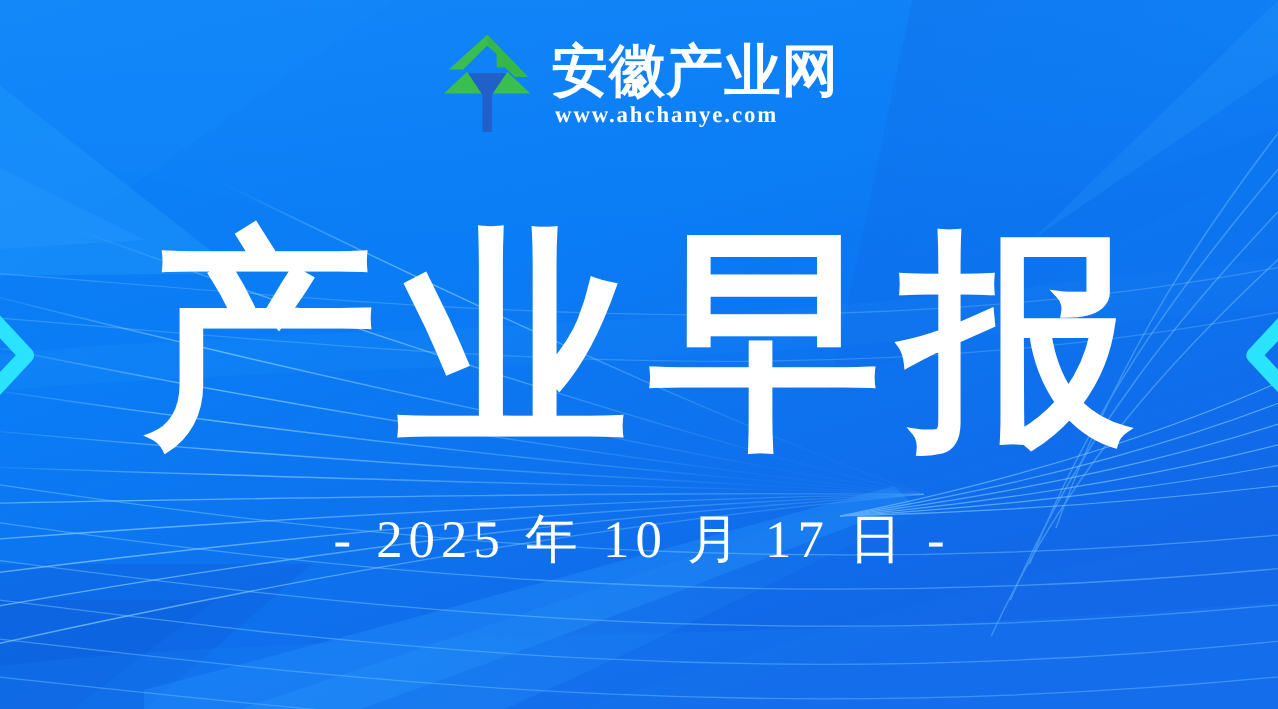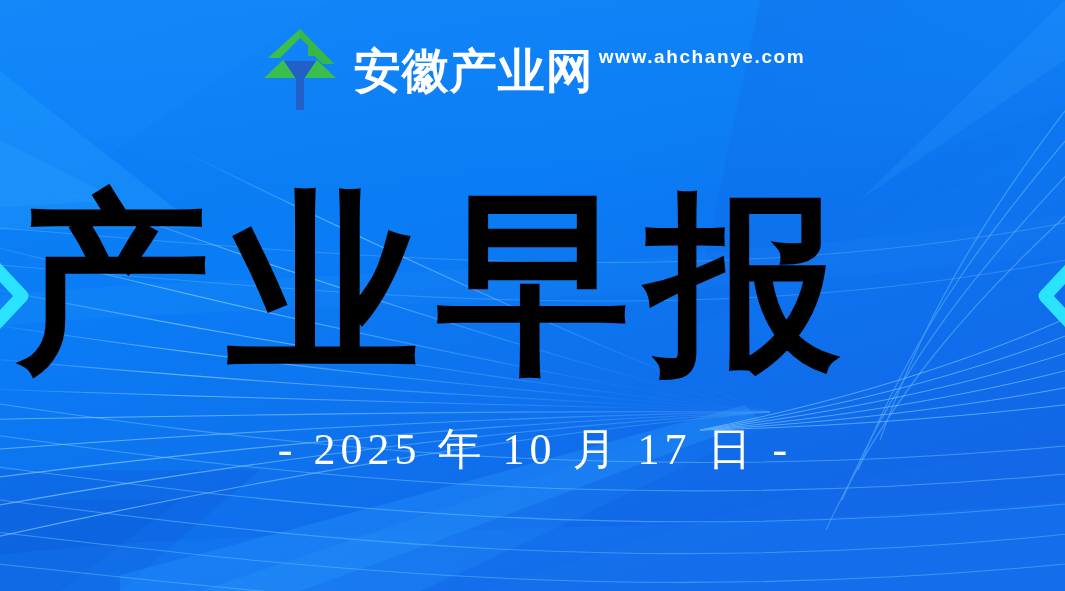--- a/index.html
+++ b/index.html
@@ -34,57 +34,58 @@
     gap:14px;
     z-index:20;
   }
   #logo-mark {
     width:80px; height:88px;
     flex:0 0 auto;
     display:block;
   }
   #logo-text-group {
     display:flex;
-    flex-direction:row;
+    flex-direction:column;
     align-items:flex-start;
     gap:2px;
     padding-top:2px;
   }
   #logo-name {
     font-family:"Liberation Sans", sans-serif;
     font-weight:bold;
     font-size:47px;
     line-height:50px;
     letter-spacing:1px;
     color:#ffffff;
     white-space:nowrap;
   }
   #logo-url {
-    font-family:Liberation Sans, sans-serif;
+    font-family:Liberation Serif, serif;
     font-weight:bold;
     font-size:19px;
     line-height:22px;
     letter-spacing:1.6px;
     color:#ffffff;
     white-space:nowrap;
     padding-left:3px;
   }
 
   
   #headline {
     position:absolute;
     left:0; right:0; top:186px;
+    text-align:center;
     z-index:20;
     font-family:"Liberation Sans", sans-serif;
     font-weight:bold;
     font-size:193px;
     line-height:195px;
     letter-spacing:17px;
     text-indent:17px;
-    color:#000000;
+    color:#ffffff;
     white-space:nowrap;
   }
 
   
   #date-line {
     position:absolute;
     left:0; right:0; top:424px;
     text-align:center;
     z-index:20;
     font-family:"Liberation Serif", serif;

